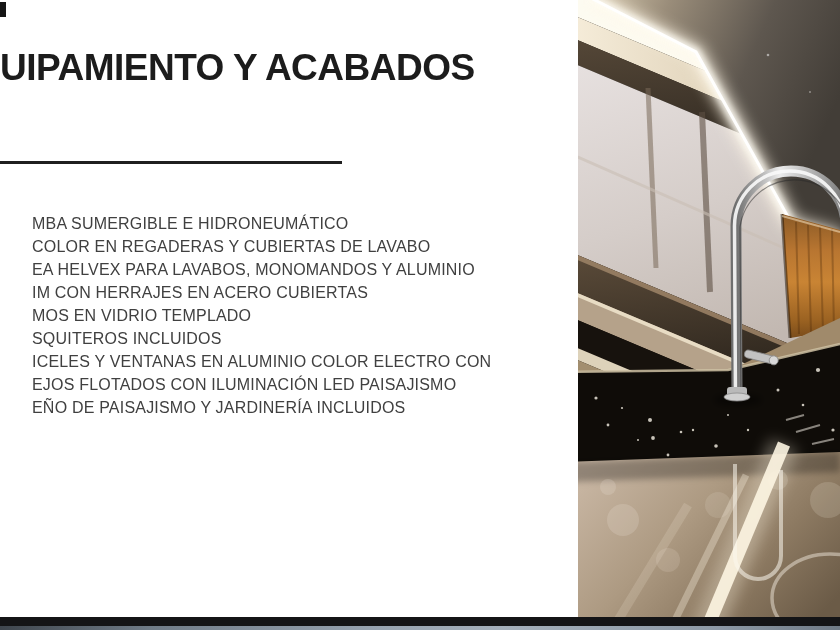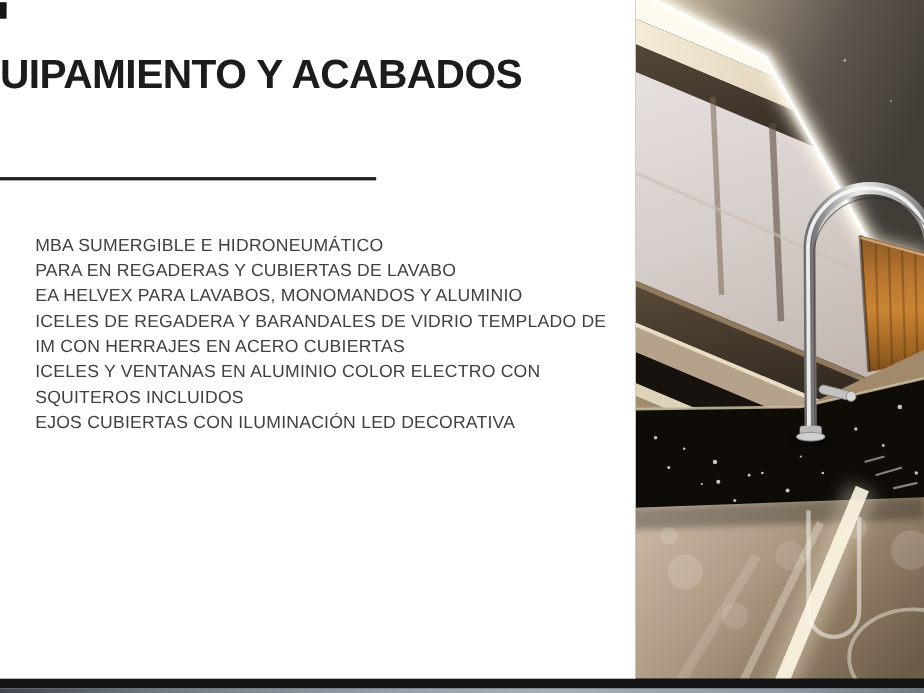--- a/index.html
+++ b/index.html
@@ -40,27 +40,28 @@
 
 <div class="corner-mark"></div>
 
 <div class="title-block">
   <div class="title-line">UIPAMIENTO Y ACABADOS</div>
 </div>
 <div class="title-underline"></div>
 
 <div class="features">
     <div class="feature-line">MBA SUMERGIBLE E HIDRONEUMÁTICO</div>
-    <div class="feature-line">PARA EN REGADERAS Y CUBIERTAS DE LAVABO</div>
+    <div class="feature-line">COLOR EN REGADERAS Y CUBIERTAS DE LAVABO</div>
     <div class="feature-line">EA HELVEX PARA LAVABOS, MONOMANDOS Y ALUMINIO</div>
-    <div class="feature-line">ICELES DE REGADERA Y BARANDALES DE VIDRIO TEMPLADO DE</div>
     <div class="feature-line">IM CON HERRAJES EN ACERO CUBIERTAS</div>
+    <div class="feature-line">MOS EN VIDRIO TEMPLADO</div>
+    <div class="feature-line">SQUITEROS INCLUIDOS</div>
     <div class="feature-line">ICELES Y VENTANAS EN ALUMINIO COLOR ELECTRO CON</div>
-    <div class="feature-line">SQUITEROS INCLUIDOS</div>
-    <div class="feature-line">EJOS CUBIERTAS CON ILUMINACIÓN LED DECORATIVA</div>
+    <div class="feature-line">EJOS FLOTADOS CON ILUMINACIÓN LED PAISAJISMO</div>
+    <div class="feature-line">EÑO DE PAISAJISMO Y JARDINERÍA INCLUIDOS</div>
   </div>
 
 <div class="photo">
 <svg width="262" height="617" viewBox="0 0 262 617" xmlns="http://www.w3.org/2000/svg">
   <defs>
     <linearGradient id="gCeil" x1="0" y1="0" x2="1" y2="0.45">
       <stop offset="0" stop-color="#d9cbb0"></stop>
           <stop offset="0.3" stop-color="#9a8d7a"></stop>
       <stop offset="0.65" stop-color="#5e574f"></stop>
           <stop offset="1" stop-color="#423d37"></stop>

